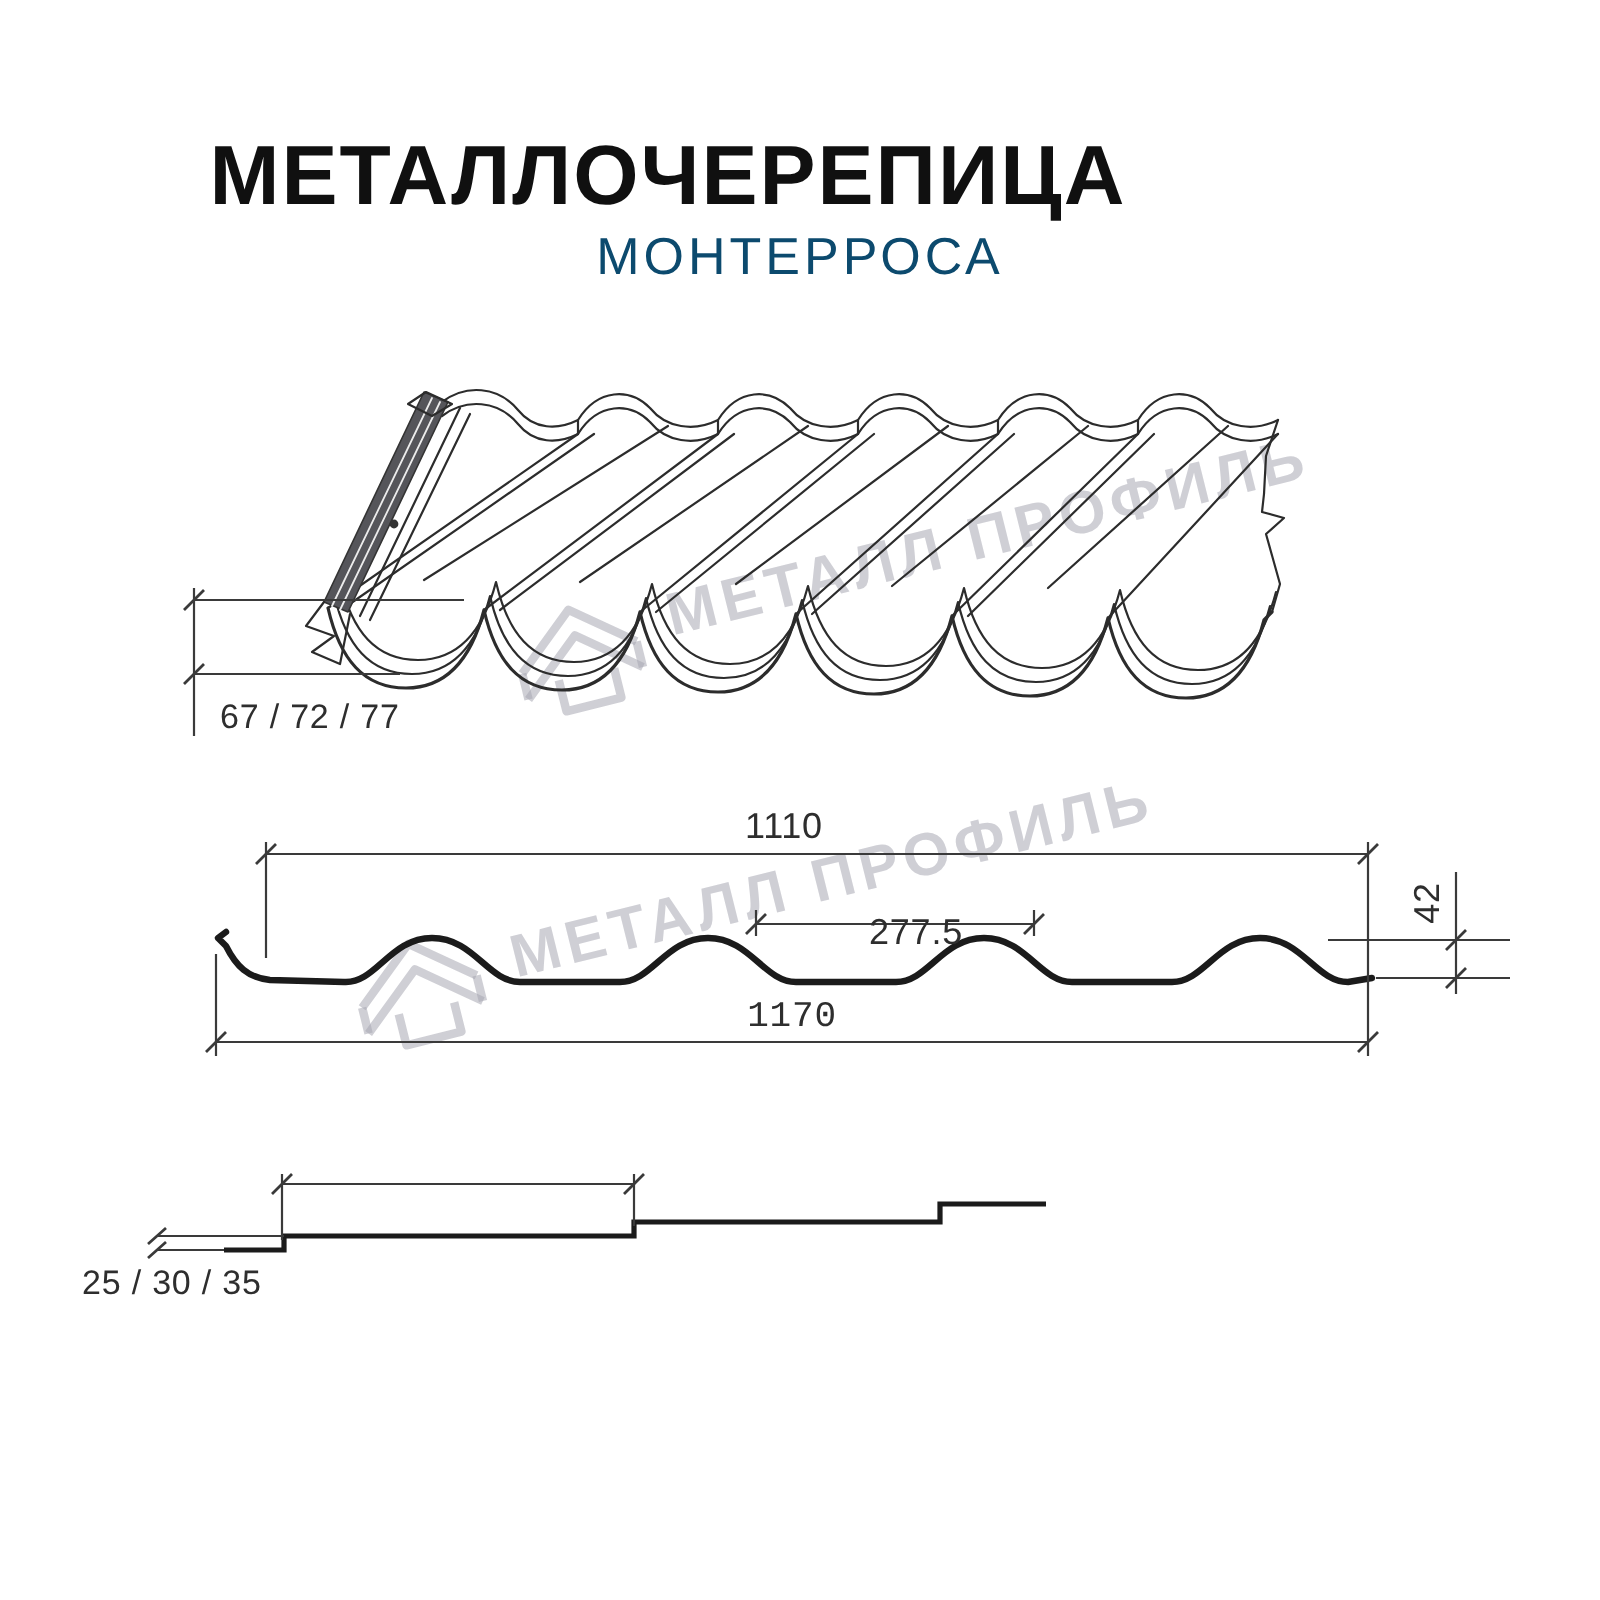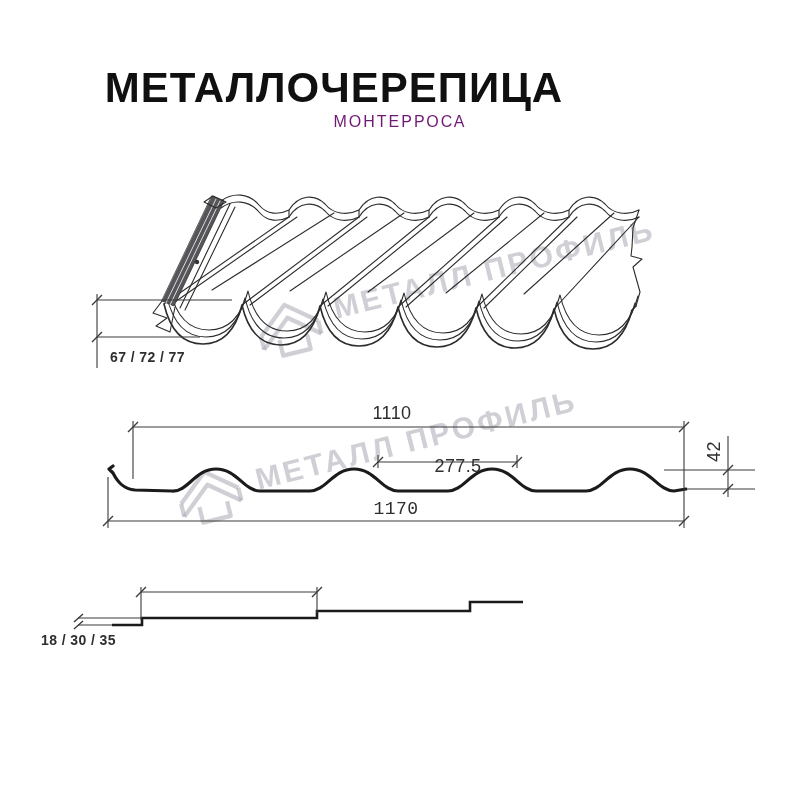--- a/index.html
+++ b/index.html
@@ -6,28 +6,28 @@
   .canvas{
     position:relative;width:800px;height:800px;background:#ffffff;overflow:hidden;
     font-family:"Liberation Sans","DejaVu Sans",sans-serif;
   }
   .title{
     position:absolute;left:0;top:64px;width:668px;text-align:center;
     font-size:42px;font-weight:800;letter-spacing:1px;color:#101010;
   }
   .subtitle{
     position:absolute;left:0;top:113px;width:800px;text-align:center;
-    font-size:16px;font-weight:500;letter-spacing:2px;color:#701a75;
+    font-size:26px;font-weight:500;letter-spacing:2px;color:#0c4a6e;
   }
   .dim{
     position:absolute;color:#2e2e2e;font-size:18px;font-weight:500;letter-spacing:.4px;
     white-space:nowrap;
   }
   .dim.center{text-align:center;}
-  .dim.small{font-size:14px;font-weight:bold;}
+  .dim.small{font-size:17px;}
   .rot90{transform:rotate(-90deg);transform-origin:center center;text-align:center;}
   .wm-text{
     position:absolute;color:rgba(168,168,178,.55);font-size:30px;font-weight:700;
     letter-spacing:3px;white-space:nowrap;transform:rotate(-14deg);transform-origin:0 50%;
   }
   .wm-logo{position:absolute;color:rgba(168,168,178,.55);transform:rotate(-14deg);}
   svg{display:block;}
   .overlay{position:absolute;left:0;top:0;}
 </style>
 </head>
@@ -170,15 +170,15 @@
 
   <div class="dim center" style="left:332px;top:403px;width:120px;">1110</div>
 
   <div class="dim center" style="left:398px;top:456px;width:120px;">277.5</div>
 
   <div class="dim center rot90" style="left:684px;top:441px;width:60px;">42</div>
 
   <div class="dim center" style="left:336px;top:499px;width:120px;font-family:Liberation Mono, monospace;">1170</div>
 
 
-  <div class="dim small" style="left:41px;top:632px;">18 / 30 / 35</div>
+  <div class="dim small" style="left:41px;top:632px;">25 / 30 / 35</div>
 
 </div>
 
 </body></html>

